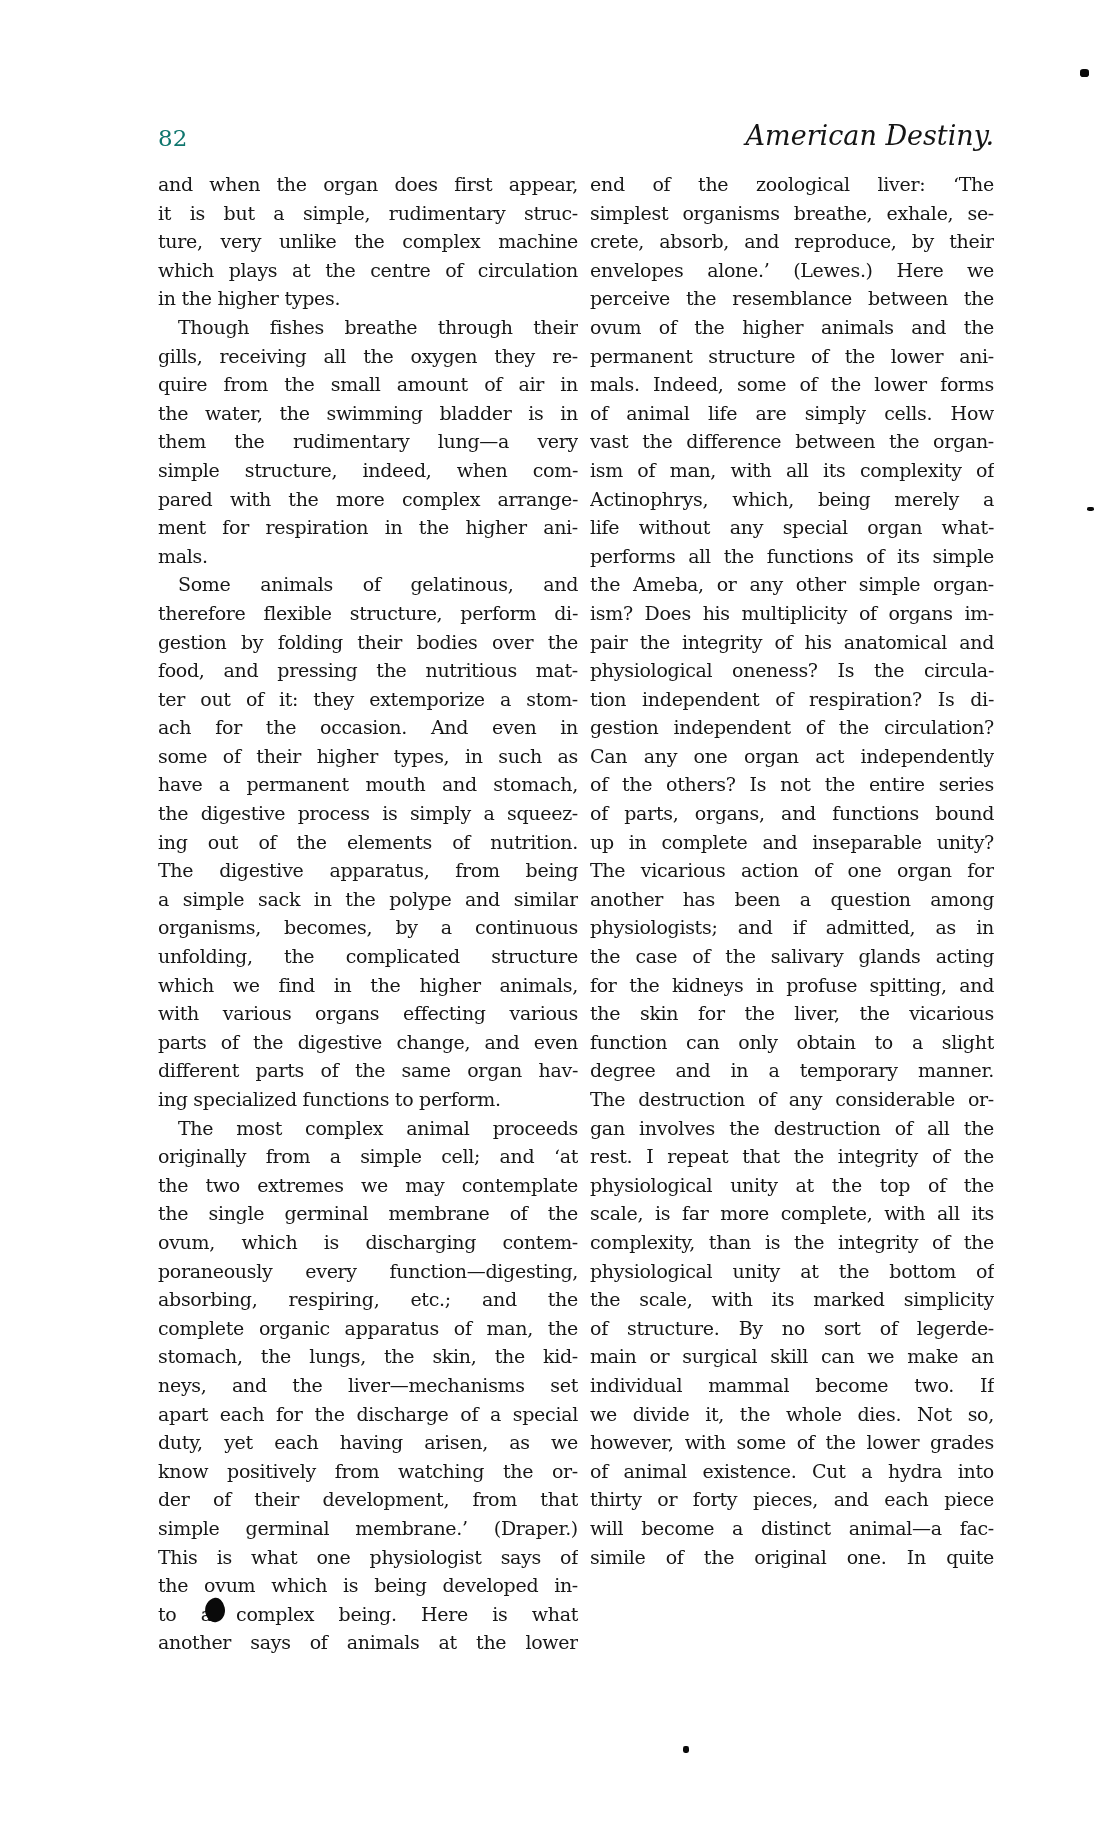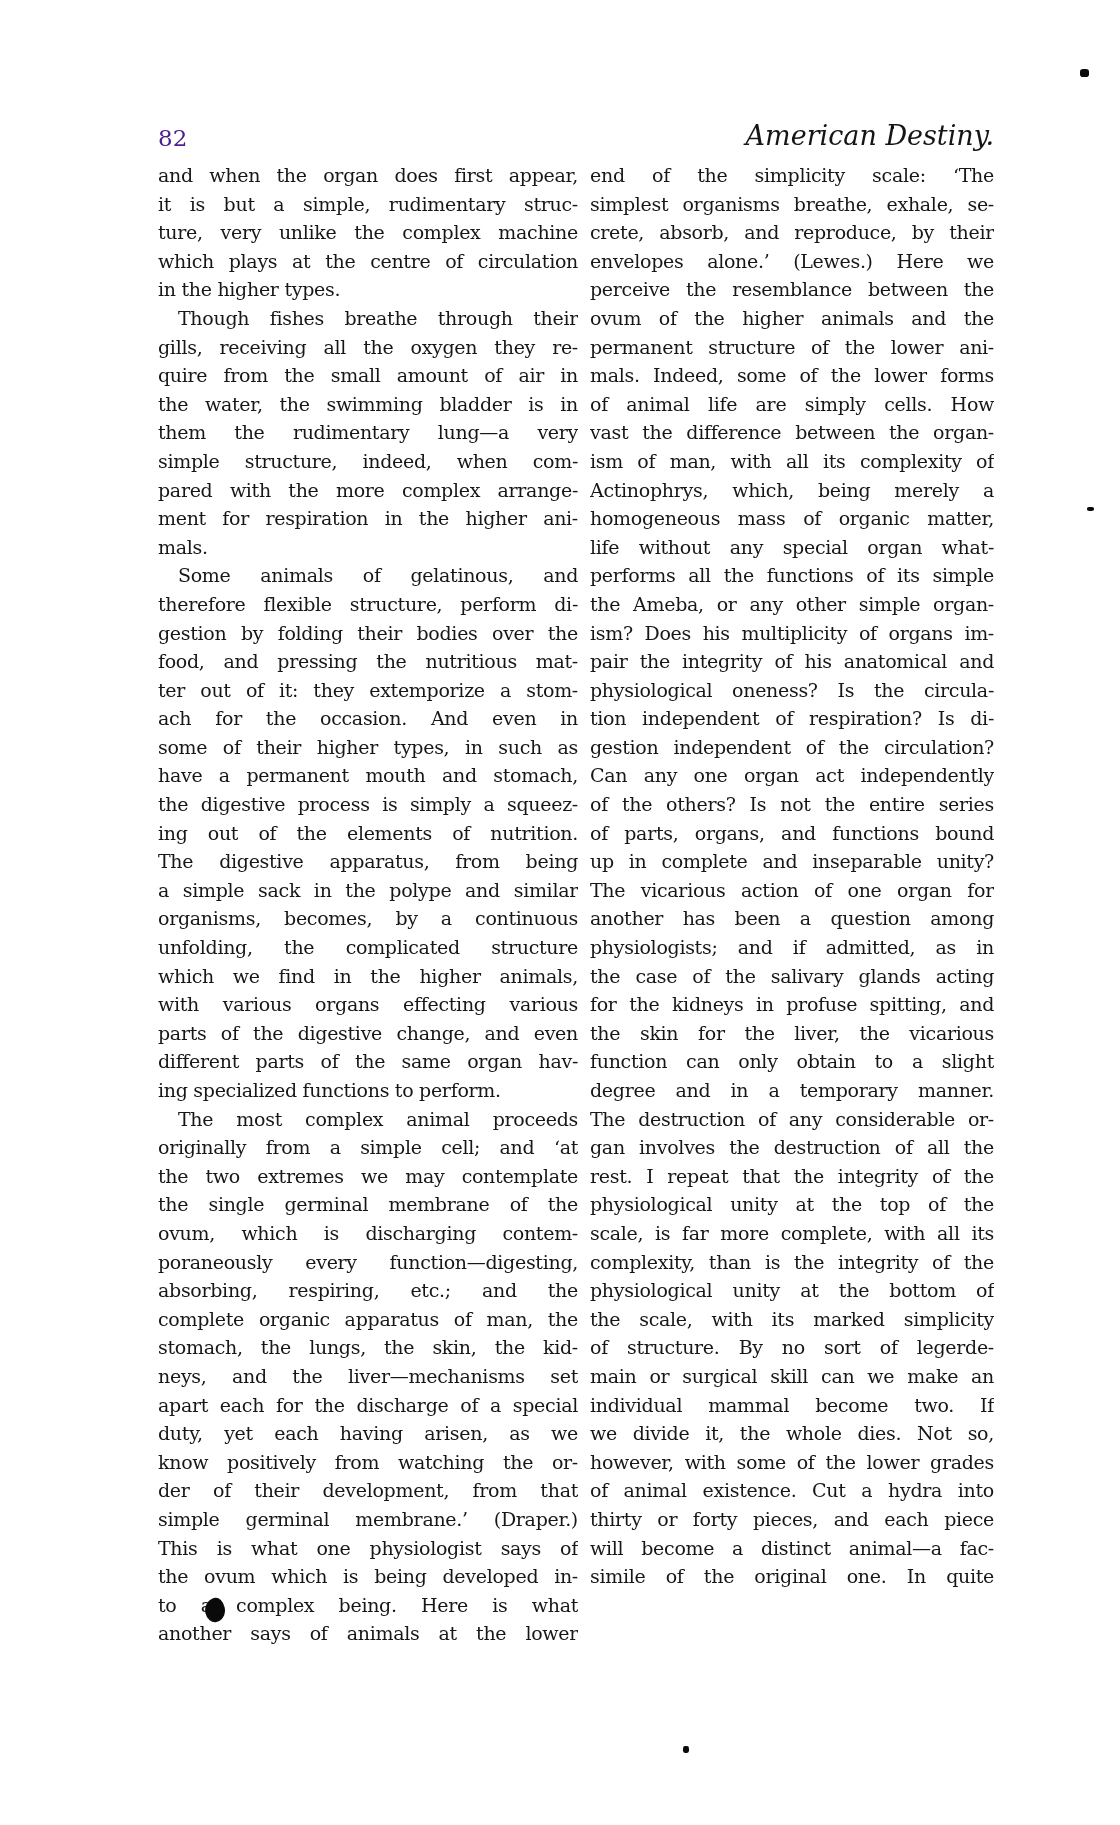--- a/index.html
+++ b/index.html
@@ -22,38 +22,38 @@
     width: 836px;
     height: 44px;
   }
   .page-number {
     position: absolute;
     left: 0;
     top: 7px;
     font-family: "DejaVu Serif", serif;
     font-size: 23px;
     line-height: 30px;
-    color: #4c1d95;
+    color: #0f766e;
   }
   .running-title {
     position: absolute;
     left: 0;
     width: 100%;
     top: 0;
     text-align: right;
     font-family: "DejaVu Serif", serif;
     font-style: italic;
     font-size: 27px;
     line-height: 40px;
     color: #151515;
   }
   .columns {
     position: absolute;
     left: 158px;
-    top: 161px;
+    top: 170px;
     width: 836px;
     display: flex;
     gap: 12px;
   }
   .textcol {
     overflow: hidden;
   }
   .col-left  { width: 420px; }
   .col-right { width: 404px; }
   .line {
@@ -141,33 +141,32 @@
         <div class="line">duty, yet each having arisen, as we</div>
         <div class="line">know positively from watching the or-</div>
         <div class="line">der of their development, from that</div>
         <div class="line">simple germinal membrane.’ (Draper.)</div>
         <div class="line">This is what one physiologist says of</div>
         <div class="line">the ovum which is being developed in-</div>
         <div class="line">to a complex being.  Here is what</div>
         <div class="line">another says of animals at the lower</div>
       </div>
     <div class="textcol col-right">
-        <div class="line">end of the simplicity scale: ‘The</div>
+        <div class="line">end of the zoological liver: ‘The</div>
         <div class="line">simplest organisms breathe, exhale, se-</div>
         <div class="line">crete, absorb, and reproduce, by their</div>
         <div class="line">envelopes alone.’  (Lewes.)  Here we</div>
         <div class="line">perceive the resemblance between the</div>
         <div class="line">ovum of the higher animals and the</div>
         <div class="line">permanent structure of the lower ani-</div>
         <div class="line">mals.  Indeed, some of the lower forms</div>
         <div class="line">of animal life are simply cells.  How</div>
         <div class="line">vast the difference between the organ-</div>
         <div class="line">ism of man, with all its complexity of</div>
         <div class="line">Actinophrys, which, being merely a</div>
-        <div class="line">homogeneous mass of organic matter,</div>
         <div class="line">life without any special organ what-</div>
         <div class="line">performs all the functions of its simple</div>
         <div class="line">the Ameba, or any other simple organ-</div>
         <div class="line">ism? Does his multiplicity of organs im-</div>
         <div class="line">pair the integrity of his anatomical and</div>
         <div class="line">physiological oneness?  Is the circula-</div>
         <div class="line">tion independent of respiration?  Is di-</div>
         <div class="line">gestion independent of the circulation?</div>
         <div class="line">Can any one organ act independently</div>
         <div class="line">of the others?  Is not the entire series</div>

